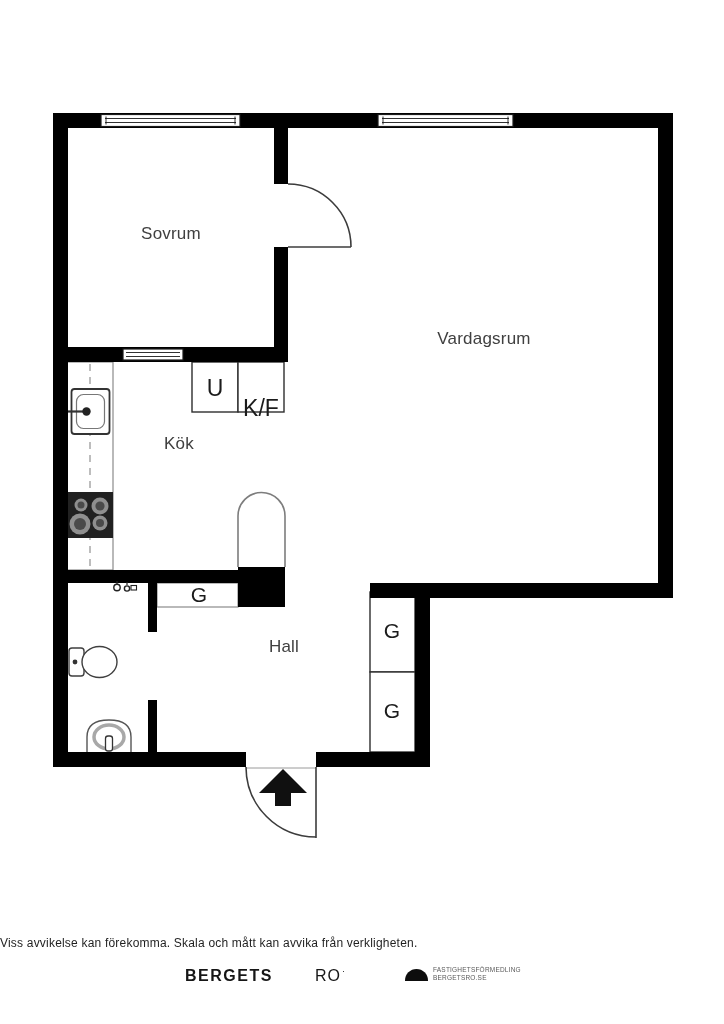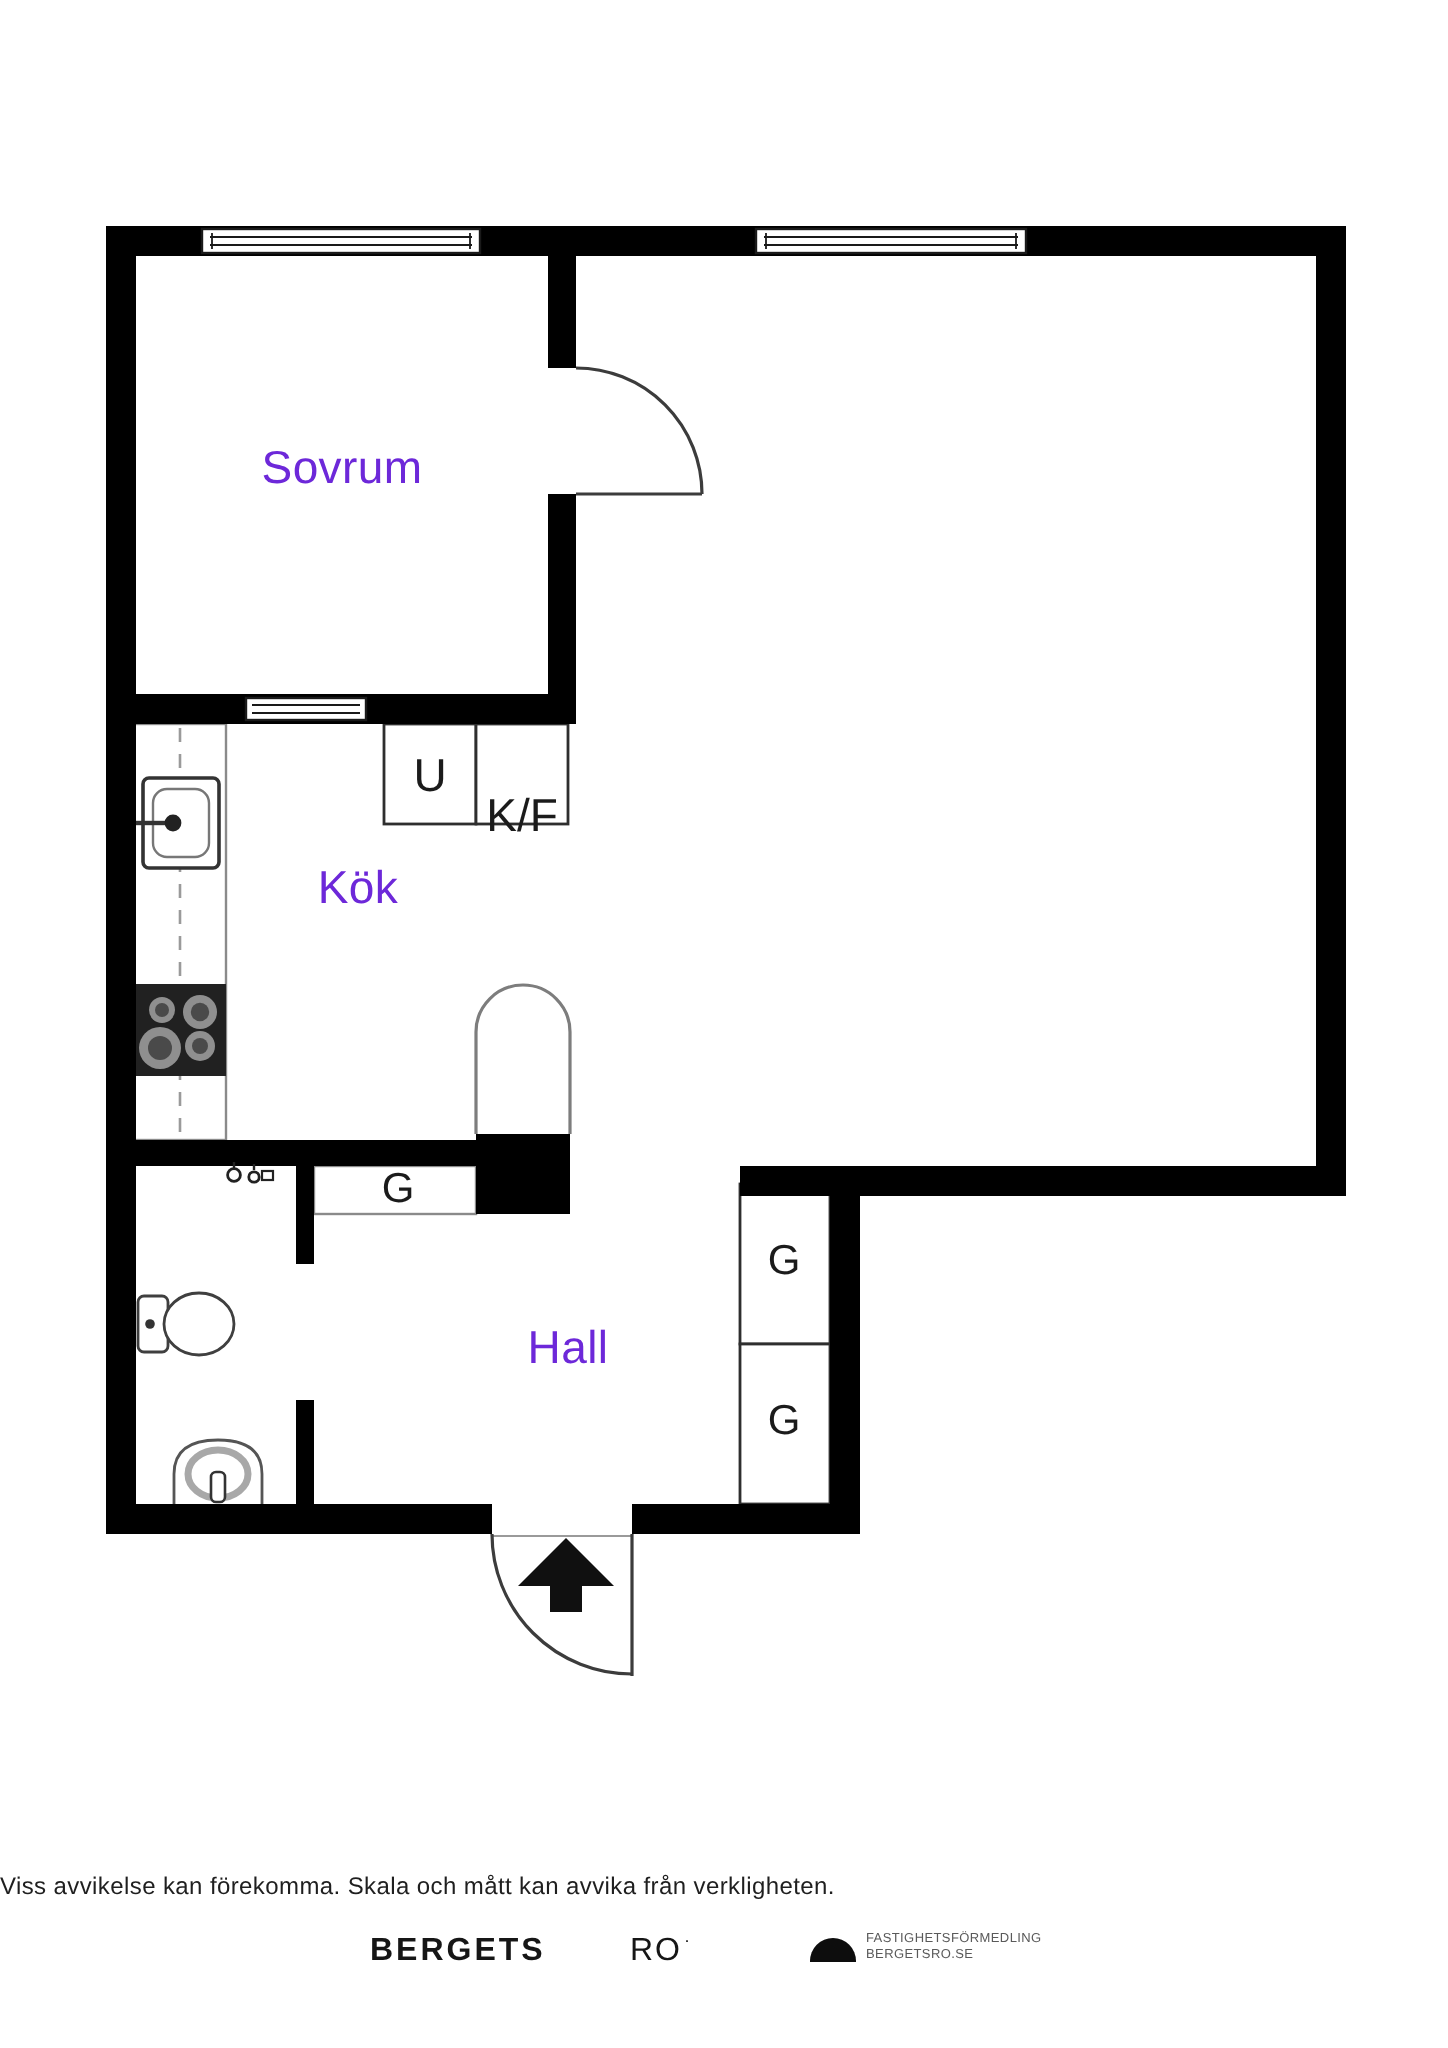--- a/index.html
+++ b/index.html
@@ -18,21 +18,21 @@
   .fixbox    { fill:#fff; stroke:#2e2e2e; stroke-width:1.4; }
   .litebox   { fill:#fff; stroke:#8a8a8a; stroke-width:1.2; }
   .fixline   { stroke:var(--line,#3f3f3f); stroke-width:1.4; fill:#fff; }
   .stove     { fill:var(--stove,#212121); }
   .burner-o  { fill:#8f8f8f; }
   .burner-i  { fill:#4a4a4a; }
   .arrow     { fill:#101010; }
 
   .room-label {
     position:absolute; transform:translate(-50%,-50%);
-    font-size:23px; color:#6d28d9; white-space:nowrap; letter-spacing:0.2px;
+    font-size:17px; color:#404040; white-space:nowrap; letter-spacing:0.2px;
   }
   .cab-label {
     position:absolute; transform:translate(-50%,-50%);
     font-size:23px; color:#1b1b1b; white-space:nowrap;
   }
   .g-label { font-size:21px; }
 
   .disclaimer {
     position:absolute; left:0; top:936px; width:724px; text-align:left;
     font-size:12px; color:#1f1f1f; letter-spacing:0.2px;
@@ -152,22 +152,23 @@
 
     <g>
       <path d="M117,584 V581 M127,585 V582" stroke="#222" stroke-width="1.2" fill="none"></path>
       <circle cx="117" cy="587.5" r="3.2" fill="#fff" stroke="#222" stroke-width="1.4"></circle>
       <circle cx="127" cy="588.5" r="2.6" fill="#fff" stroke="#222" stroke-width="1.4"></circle>
       <rect x="131" y="585.5" width="5.5" height="4.5" fill="#fff" stroke="#222" stroke-width="1.1"></rect>
     </g>
   </svg>
 
   <div class="room-label" style="left:171px; top:234px;">Sovrum</div>
+  <div class="room-label" style="left:484px; top:339px;">Vardagsrum</div>
   <div class="room-label" style="left:179px; top:444px;">Kök</div>
-  <div class="room-label" style="left:284px; top:674px;">Hall</div>
+  <div class="room-label" style="left:284px; top:647px;">Hall</div>
 
   <div class="cab-label" style="left:215px; top:388px;">U</div>
   <div class="cab-label" style="left:261px; top:408px;">K/F</div>
   <div class="cab-label g-label" style="left:199px; top:595px;">G</div>
   <div class="cab-label g-label" style="left:392px; top:631px;">G</div>
   <div class="cab-label g-label" style="left:392px; top:711px;">G</div>
 
   <div class="disclaimer">Viss avvikelse kan förekomma. Skala och mått kan avvika från verkligheten.</div>
 
   <span class="brand brand-bergets">BERGETS</span>

